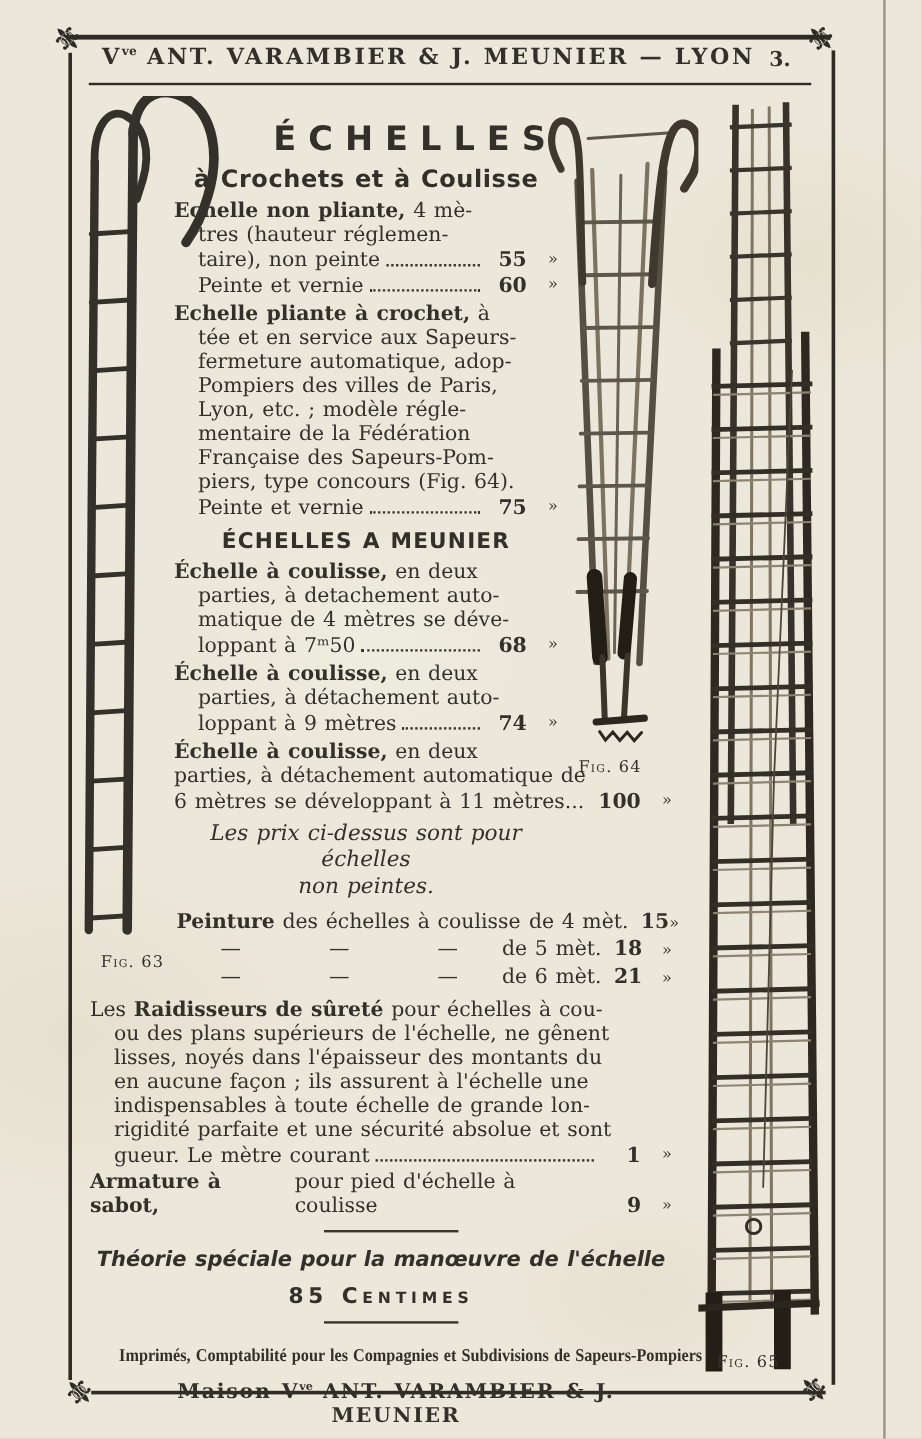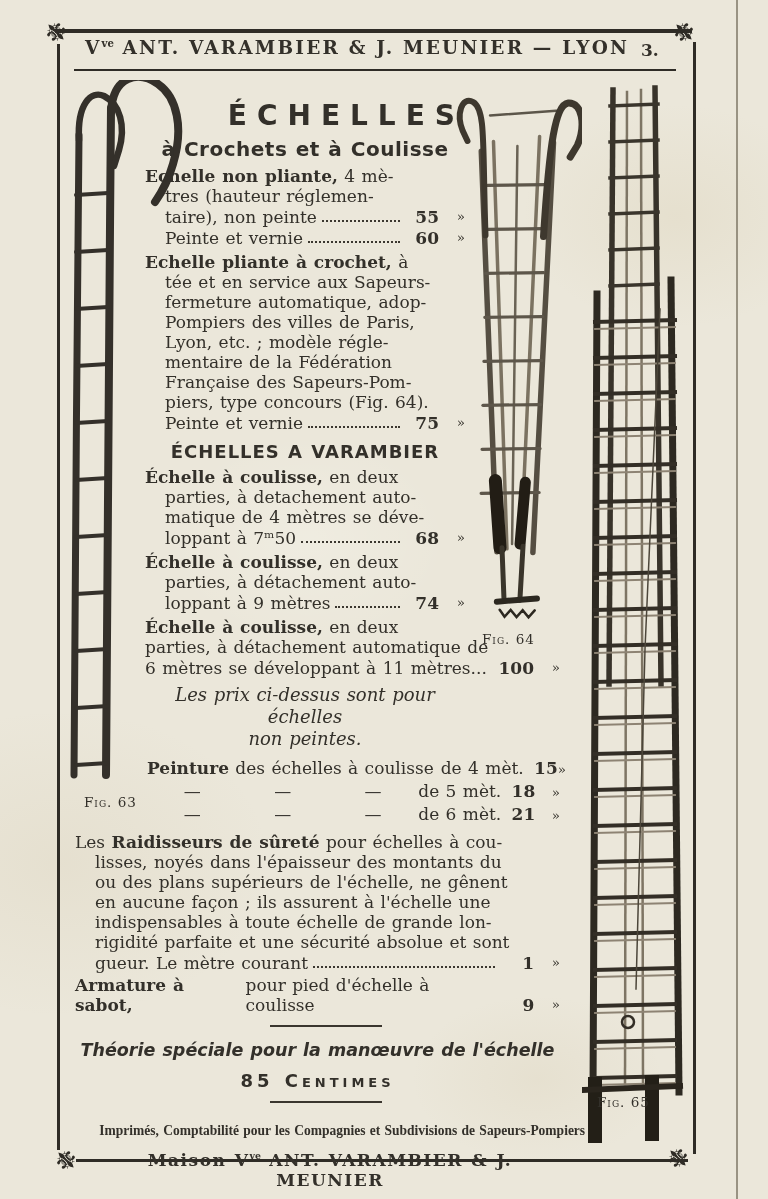--- a/index.html
+++ b/index.html
@@ -211,21 +211,21 @@
           <line x1="13" x2="93" y1="965" y2="963" stroke="#8d8373" stroke-width="1.8"></line>
           <line x1="13" x2="93" y1="1001" y2="999" stroke="#8d8373" stroke-width="1.8"></line>
         </g>
       <path d="M78,225 L63,565 L54,905" stroke="#4c463a" stroke-width="1.5"></path>
       <circle cx="46" cy="938" r="6" stroke="#332e26" stroke-width="2.5"></circle>
       <path d="M13,1000 L13,1052" stroke="#231f17" stroke-width="14"></path>
       <path d="M70,998 L70,1050" stroke="#231f17" stroke-width="14"></path>
       <path d="M2,1006 L98,1002" stroke="#2a251d" stroke-width="6"></path>
     </g>
   </svg>
-  <div class="figcap" style="left:597px;top:1094px;">Fig. 65</div>
+  <div class="figcap" style="left:597px;top:1127px;">Fig. 65</div>
 
   <div class="main">
     <div id="blocks">
         <div class="narrow">
           <div class="big-title">ÉCHELLES</div>
         </div>
         <div class="narrow">
           <div class="subtitle">à Crochets et à Coulisse</div>
         </div>
         <div class="item narrow">
@@ -270,21 +270,21 @@
             <span class="txt">piers, type concours (Fig. 64).</span>
           </div>
           <div class="line cont">
             <span class="txt">Peinte et vernie</span>
             <span class="leader"></span>
             <span class="price">75</span>
             <span class="unit">»</span>
           </div>
         </div>
         <div class="narrow">
-          <div class="heading">ÉCHELLES A VARAMBIER</div>
+          <div class="heading">ÉCHELLES A MEUNIER</div>
         </div>
         <div class="item narrow">
           <div class="lead-line"><span class="lead-bold">Échelle à coulisse,</span><span> en deux</span></div>
           <div class="line cont">
             <span class="txt">parties, à detachement auto-</span>
           </div>
           <div class="line cont">
             <span class="txt">matique de 4 mètres se déve-</span>
           </div>
           <div class="line cont">
@@ -344,24 +344,24 @@
             <span class="dashcell">—</span>
             <span class="dashcell">—</span>
             <span class="sizecell">de 6 mèt.</span>
             <span class="price">21</span>
             <span class="unit">»</span>
           </div>
         </div>
         <div class="para">
           <div class="pfirst"><span>Les </span><span class="p-bold">Raidisseurs de sûreté</span><span> pour échelles à cou-</span></div>
           <div class="line cont">
+            <span class="txt">ou des plans supérieurs de l'échelle, ne gênent</span>
+          </div>
+          <div class="line cont">
             <span class="txt">lisses, noyés dans l'épaisseur des montants du</span>
-          </div>
-          <div class="line cont">
-            <span class="txt">ou des plans supérieurs de l'échelle, ne gênent</span>
           </div>
           <div class="line cont">
             <span class="txt">en aucune façon ; ils assurent à l'échelle une</span>
           </div>
           <div class="line cont">
             <span class="txt">indispensables à toute échelle de grande lon-</span>
           </div>
           <div class="line cont">
             <span class="txt">rigidité parfaite et une sécurité absolue et sont</span>
           </div>

